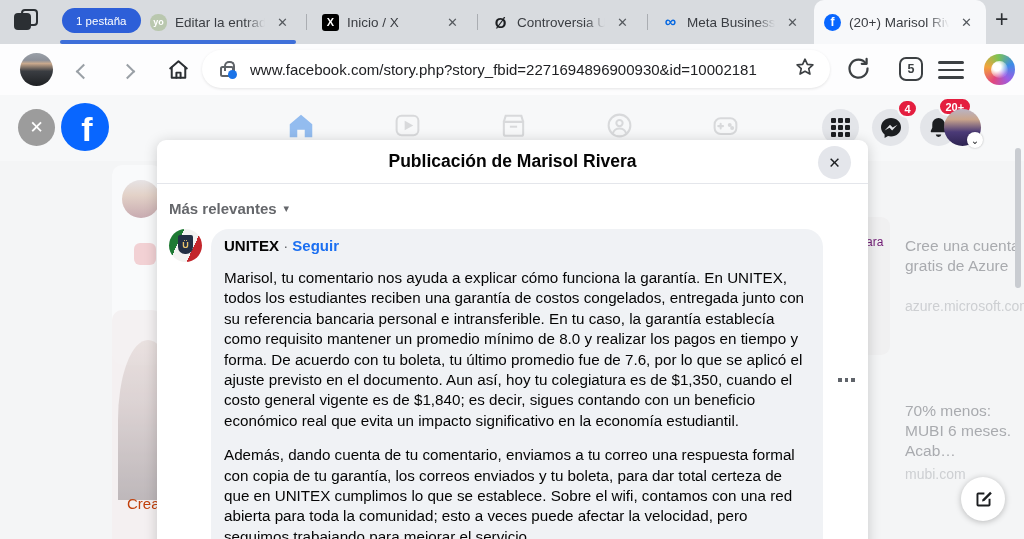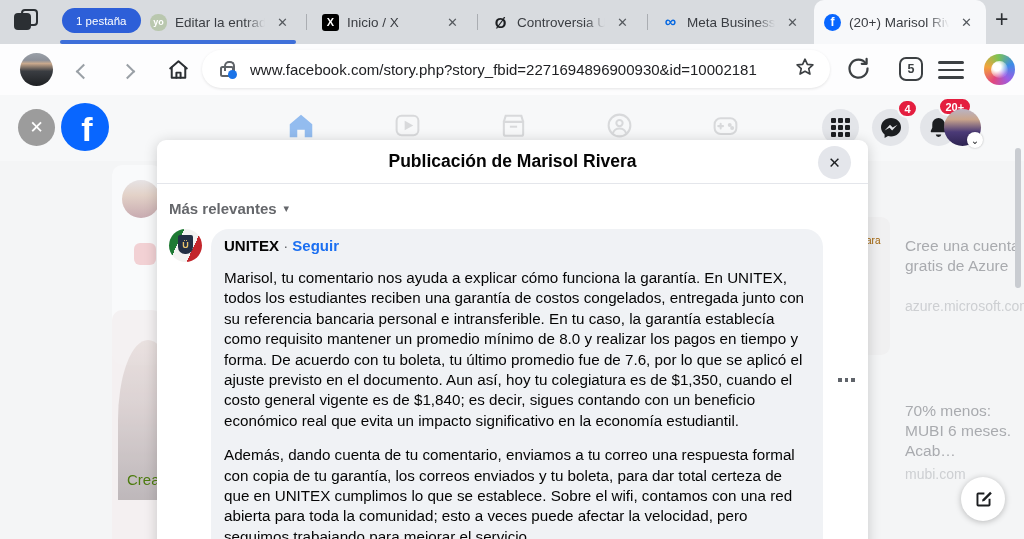--- a/index.html
+++ b/index.html
@@ -76,24 +76,24 @@
 
   
   .storycard1 { position:absolute; left:112px; top:70px; width:50px; height:200px; background:#FBFBFC; border-radius:10px; opacity:.75; }
   .storyav { position:absolute; left:122px; top:85px; width:38px; height:38px; border-radius:50%;
     background:linear-gradient(180deg,#cfc6c9 0%,#c8a189 40%,#8c4a56 100%); opacity:.45; }
   .redico { position:absolute; left:134px; top:148px; width:22px; height:22px; border-radius:6px; background:#F0C7CB; opacity:.8; }
   .storycard2 { position:absolute; left:112px; top:215px; width:50px; height:250px; background:#F4EFF0; border-radius:10px; opacity:.8;
     overflow:hidden; }
   .storycard2::after{ content:""; position:absolute; left:6px; top:30px; width:60px; height:160px; border-radius:50% 50% 0 0;
     background:linear-gradient(180deg,#d9c8c4 0%,#b9a6a6 40%,#6e6368 100%); opacity:.5; }
-  .creafrag { position:absolute; left:127px; top:376px; font-size:15px; color:#4d7c0f; }
-
-  
-  .adfrag { position:absolute; left:866px; top:140px; font-size:10px; color:#a16207; }
+  .creafrag { position:absolute; left:127px; top:400px; font-size:15px; color:#c2410c; }
+
+  
+  .adfrag { position:absolute; left:866px; top:140px; font-size:12px; color:#701a75; }
   .adthumb1 { position:absolute; left:845px; top:122px; width:45px; height:138px; border-radius:9px; background:#F0F0F1; }
   .adtxt { position:absolute; left:905px; width:115px; font-size:15.5px; line-height:20px; color:#A9ABAF; }
   .addom { position:absolute; left:905px; width:115px; font-size:14px; line-height:17px; color:#CDCFD2; }
   .adthumb2 { position:absolute; left:853px; top:275px; width:42px; height:142px; border-radius:9px;
     background:linear-gradient(180deg,#B7BFB2 0%,#9FA89C 55%,#8D968C 100%); opacity:.85; overflow:hidden;
     color:#EFF2EE; font-weight:bold; font-size:11px; line-height:11px; text-align:right; padding:60px 3px 0 0; }
   .adthumb2 small{ display:block; font-size:6px; line-height:7px; font-weight:normal; }
 
   
   .scrollthumb { position:absolute; left:1015px; top:148px; width:6px; height:140px; border-radius:3px; background:#C9CCD1; }

